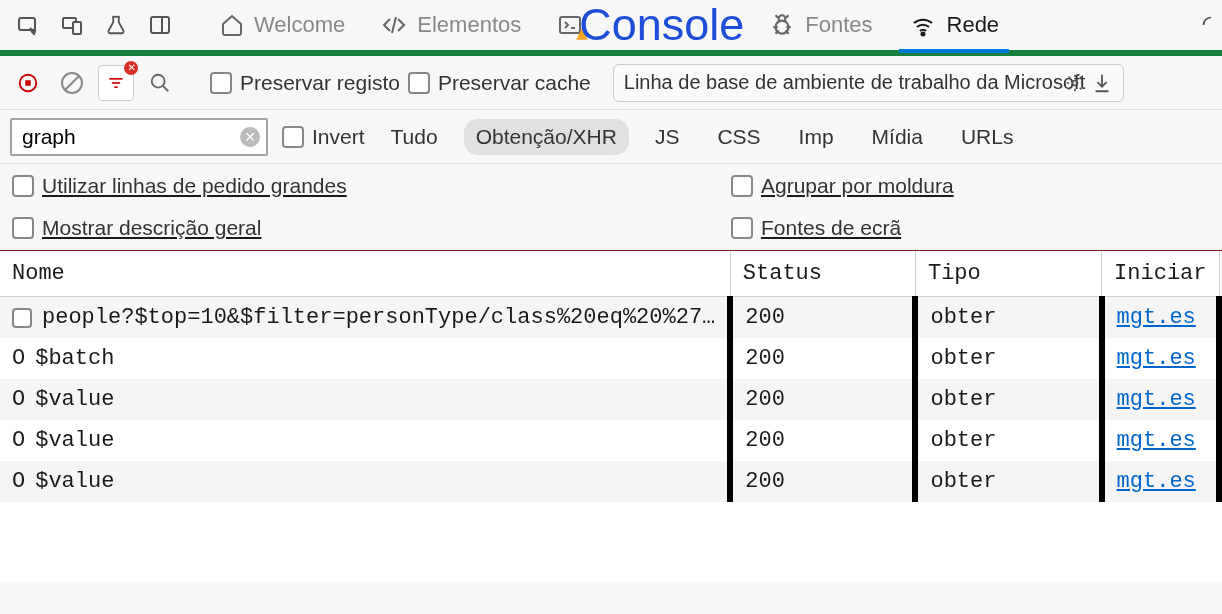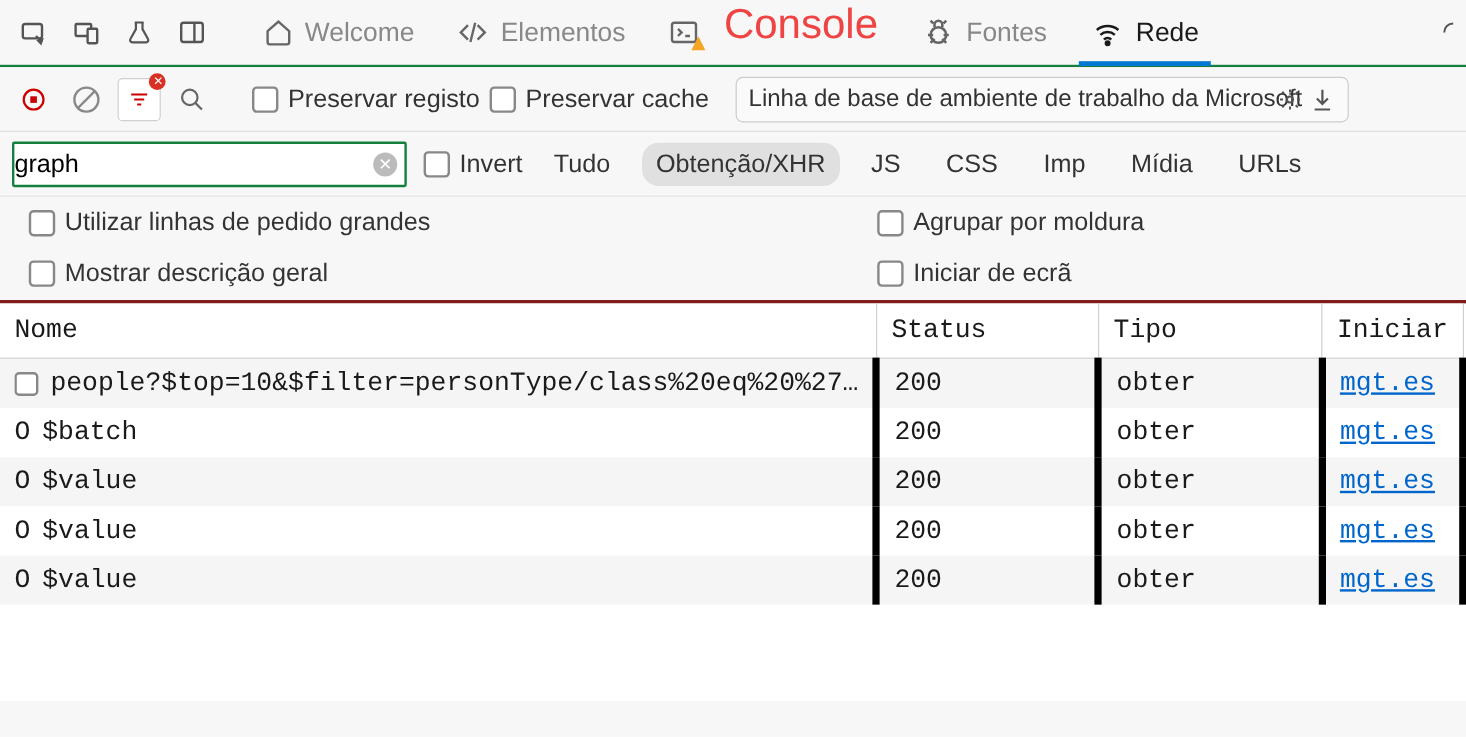--- a/index.html
+++ b/index.html
@@ -9,21 +9,21 @@
   width: 1222px;
   height: 614px;
   overflow: hidden;
   color: #1a1a1a;
 }
 .top-tabs {
   display: flex;
   align-items: center;
   height: 56px;
   background: #f7f7f7;
-  border-bottom: 2px solid #15803d;
+  border-bottom: 6px solid #15803d;
   padding-left: 6px;
 }
 .top-tabs .icon-btn {
   width: 44px;
   height: 44px;
   display: flex;
   align-items: center;
   justify-content: center;
   color: #555;
 }
@@ -43,25 +43,24 @@
   content: '';
   position: absolute;
   bottom: 0;
   left: 8px;
   right: 8px;
   height: 4px;
   background: #0078d4;
 }
 .console-overlay {
   position: absolute;
-  font-size: 35px;
+  font-size: 45px;
   font-weight: 500;
-  color: #ef4444;
+  color: #1d4ed8;
   top: 2px;
-  margin-left: 24px;
 }
 .toolbar {
   display: flex;
   align-items: center;
   height: 54px;
   padding: 0 10px;
   gap: 8px;
   border-bottom: 1px solid #e0e0e0;
   background: #f7f7f7;
 }
@@ -128,25 +127,25 @@
 .filter-row {
   display: flex;
   align-items: center;
   height: 54px;
   padding: 0 10px;
   gap: 14px;
   border-bottom: 1px solid #e0e0e0;
   background: #f7f7f7;
 }
 .filter-input {
-  width: 329px;
+  width: 258px;
   height: 38px;
-  border: 2px solid #15803d;
+  border: 2px solid #a3a3a3;
   border-radius: 2px;
-  padding: 0 34px 0 0;
+  padding: 0 34px 0 10px;
   font-size: 21px;
   background: #fff;
   position: relative;
 }
 .filter-input-wrap { position: relative; }
 .clear-x {
   position: absolute;
   right: 8px;
   top: 50%;
   transform: translateY(-50%);
@@ -164,24 +163,25 @@
   padding: 6px 12px;
   font-size: 21px;
   color: #333;
   border-radius: 14px;
 }
 .type-filter.active {
   background: #e0e0e0;
 }
 .options-row {
   display: flex;
-  padding: 10px 24px;
+  padding: 10px 12px;
   gap: 40px;
-  border-bottom: 3px solid #7f1d1d;
+  border-bottom: 1px solid #7f1d1d;
   background: #f7f7f7;
+  text-decoration: underline;
 }
 .options-col {
   flex: 1;
   display: flex;
   flex-direction: column;
   gap: 18px;
 }
 .table-container {
   background: #fff;
 }
@@ -390,21 +390,21 @@
       <span>Mostrar descrição geral</span>
     </label>
   </div>
   <div class="options-col" style="padding-left:200px">
     <label class="checkbox-label">
       <span class="checkbox"></span>
       <span>Agrupar por moldura</span>
     </label>
     <label class="checkbox-label">
       <span class="checkbox"></span>
-      <span>Iniciar de ecrã</span>
+      <span>Fontes de ecrã</span>
     </label>
   </div>
 </div>
 
 <div class="table-container">
   <table class="network-table">
     <thead>
       <tr>
         <th class="col-name">Nome</th>
         <th class="col-status">Status</th>

